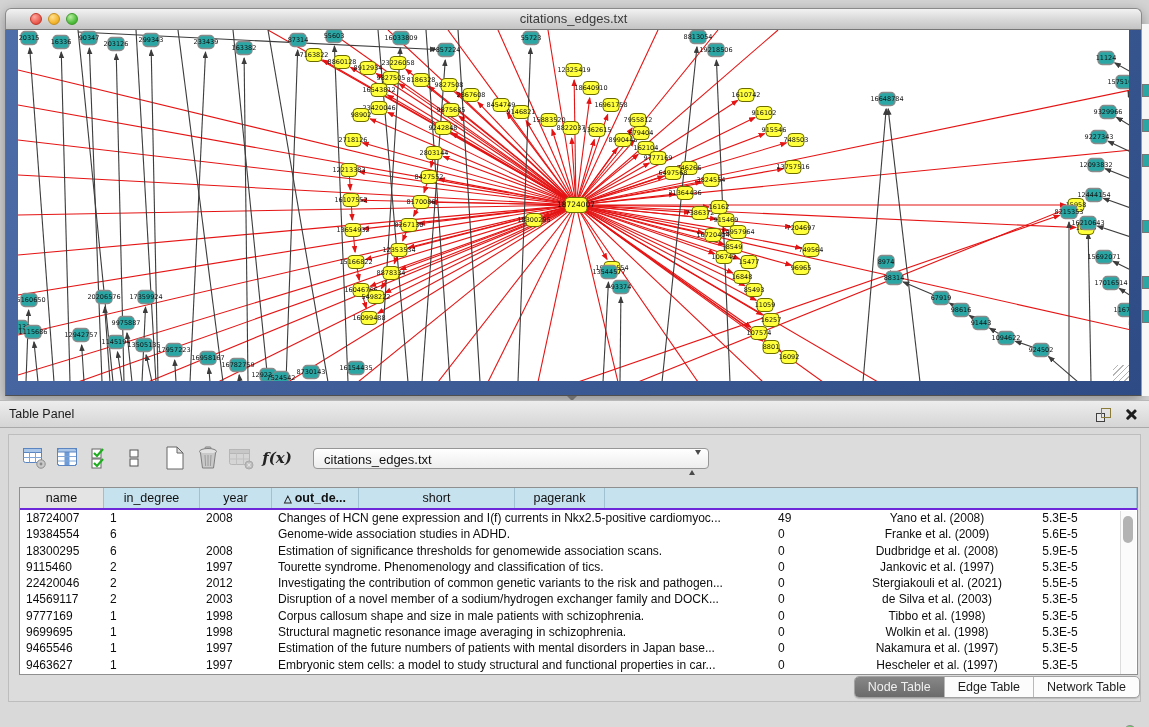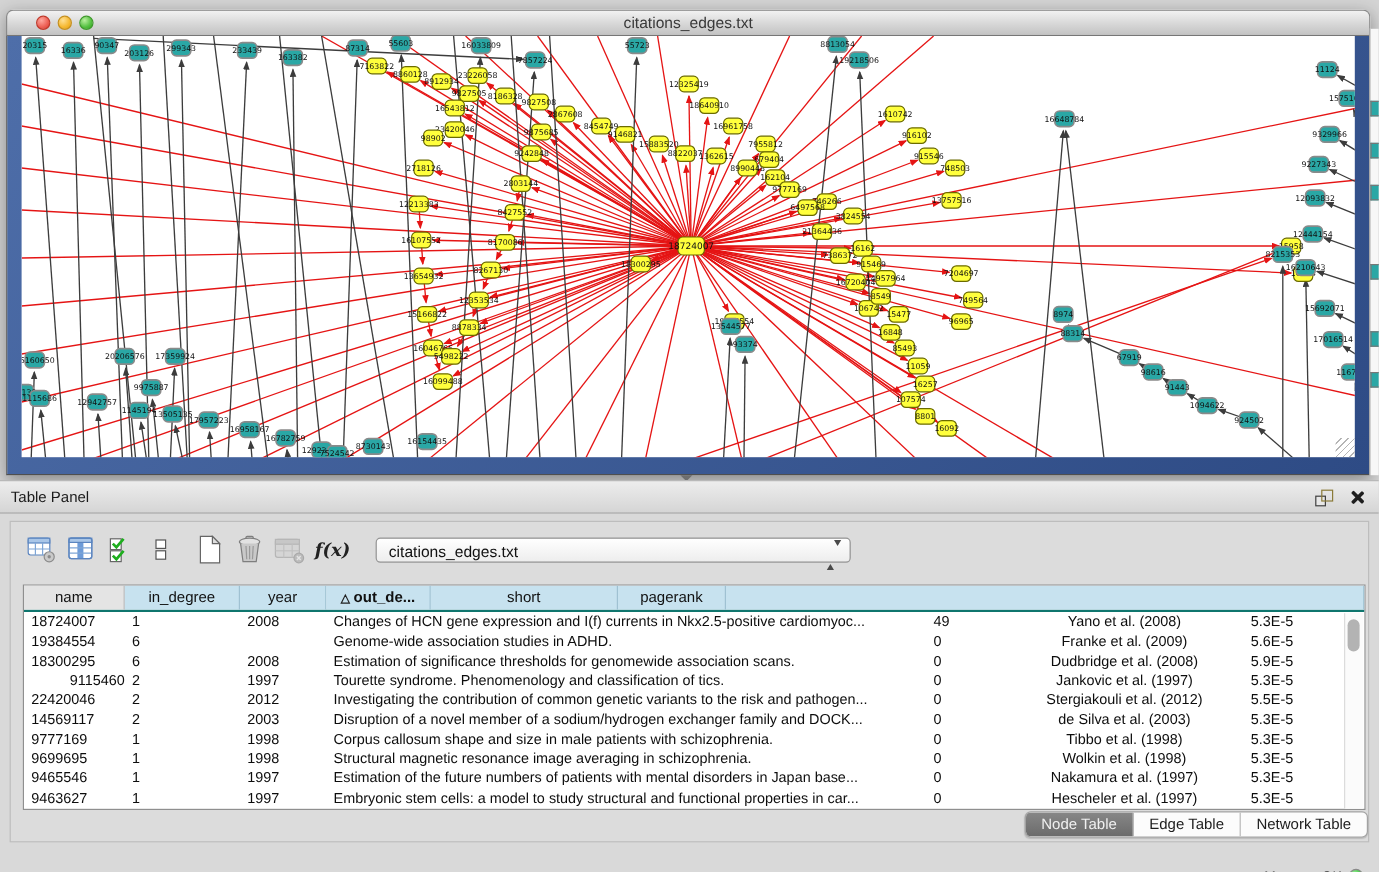--- a/index.html
+++ b/index.html
@@ -53,21 +53,21 @@
   .fx{font-family:"DejaVu Serif",serif;font-style:italic;font-weight:bold;font-size:15px;color:#222;}
   .combo{position:relative;margin-left:14px;width:396px;height:21px;border:1px solid #969696;border-radius:4px;
     background:linear-gradient(#ffffff,#ededed);font-size:13px;color:#111;line-height:21px;padding-left:10px;box-sizing:border-box;}
   .combo .steppers{position:absolute;right:7px;top:3px;}
   .combo .up,.combo .dn{width:0;height:0;border-left:3.5px solid transparent;border-right:3.5px solid transparent;margin:2px 0;}
   .combo .up{border-bottom:5px solid #4a4a4a;}
   .combo .dn{border-top:5px solid #4a4a4a;}
 
   .table-wrap{position:absolute;left:10px;top:52px;width:1117px;height:186px;background:#fff;
     border:1px solid #8f8f8f;box-sizing:content-box;overflow:hidden;}
-  .thead{display:flex;height:20px;border-bottom:2px solid #0f766e;}
+  .thead{display:flex;height:20px;border-bottom:2px solid #6d28d9;}
   .th{background:#c7e2ef;border-right:1px solid #9fc1d2;font-size:12.5px;line-height:20px;
     text-align:center;color:#111;box-sizing:border-box;white-space:nowrap;overflow:hidden;}
   .th.first{background:#e4e4e4;border-right:1px solid #b7b7b7;}
   .sort-tri{font-size:10px;color:#222;margin-right:3px;}
   .trow{display:flex;height:16.3px;}
   .td{font-size:12px;line-height:16.3px;color:#0d0d0d;white-space:nowrap;overflow:hidden;
     box-sizing:border-box;padding-left:6px;}
   .td.center{text-align:center;padding-left:0;}
   .vscroll{position:absolute;right:1px;top:23px;width:15px;height:184px;background:#fbfbfb;border-left:1px solid #dcdcdc;}
   .vthumb{position:absolute;left:2px;top:5px;width:10px;height:27px;background:#b3b3b3;border-radius:6px;}
@@ -917,35 +917,35 @@
           <div class="trow">
             <div class="td" style="width: 84px;">18300295</div>
             <div class="td" style="width: 96px;">6</div>
             <div class="td" style="width: 72px;">2008</div>
             <div class="td" style="width: 500px;">Estimation of significance thresholds for genomewide association scans.</div>
             <div class="td" style="width: 87px;">0</div>
             <div class="td center" style="width: 156px;">Dudbridge et al. (2008)</div>
             <div class="td center" style="width: 90px;">5.9E-5</div>
           </div>
           <div class="trow">
-            <div class="td" style="width: 84px; text-align: right;">9115460</div>
+            <div class="td" style="width: 84px;">9115460</div>
             <div class="td" style="width: 96px;">2</div>
             <div class="td" style="width: 72px;">1997</div>
             <div class="td" style="width: 500px;">Tourette syndrome. Phenomenology and classification of tics.</div>
             <div class="td" style="width: 87px;">0</div>
             <div class="td center" style="width: 156px;">Jankovic et al. (1997)</div>
             <div class="td center" style="width: 90px;">5.3E-5</div>
           </div>
           <div class="trow">
             <div class="td" style="width: 84px;">22420046</div>
             <div class="td" style="width: 96px;">2</div>
             <div class="td" style="width: 72px;">2012</div>
             <div class="td" style="width: 500px;">Investigating the contribution of common genetic variants to the risk and pathogen...</div>
             <div class="td" style="width: 87px;">0</div>
-            <div class="td center" style="width: 156px;">Stergiakouli et al. (2012)</div>
+            <div class="td center" style="width: 156px;">Stergiakouli et al. (2021)</div>
             <div class="td center" style="width: 90px;">5.5E-5</div>
           </div>
           <div class="trow">
             <div class="td" style="width: 84px;">14569117</div>
             <div class="td" style="width: 96px;">2</div>
             <div class="td" style="width: 72px;">2003</div>
             <div class="td" style="width: 500px;">Disruption of a novel member of a sodium/hydrogen exchanger family and DOCK...</div>
             <div class="td" style="width: 87px;">0</div>
             <div class="td center" style="width: 156px;">de Silva et al. (2003)</div>
             <div class="td center" style="width: 90px;">5.3E-5</div>

